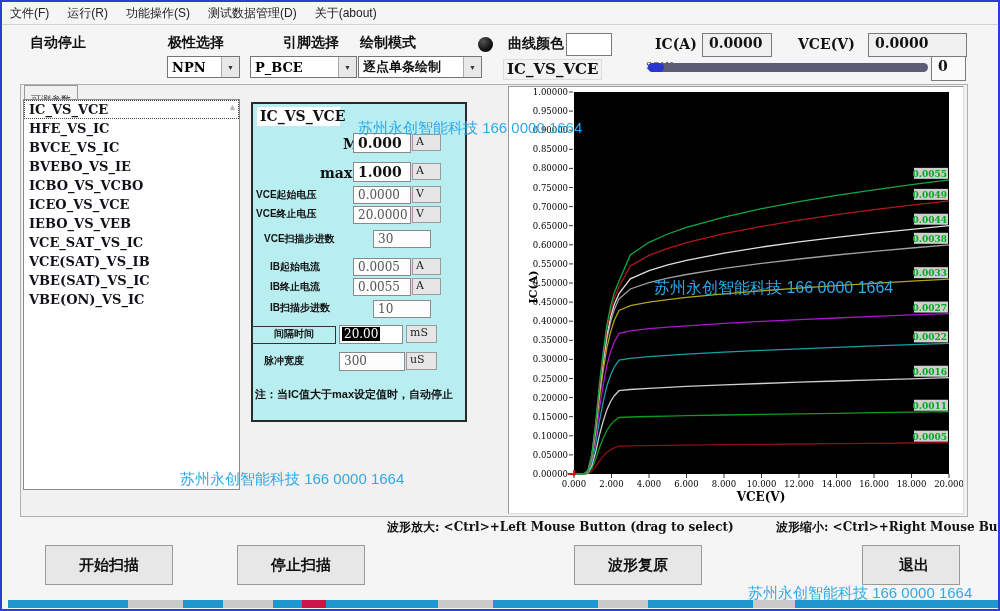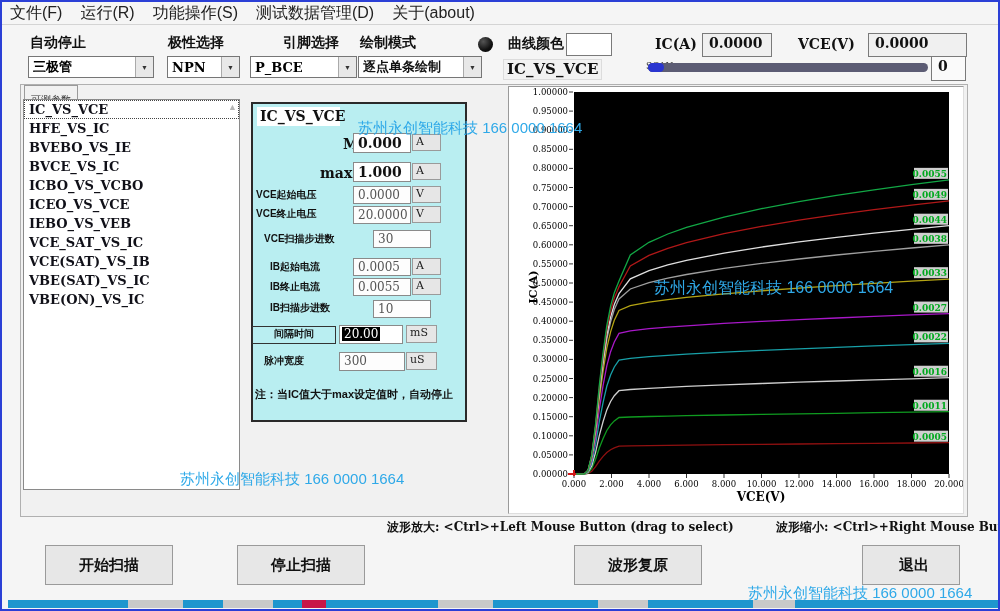--- a/index.html
+++ b/index.html
@@ -5,21 +5,21 @@
   html,body{margin:0;padding:0;background:#cfcfcf;}
   #stage{position:relative;width:1000px;height:611px;background:#f5f5f5;overflow:hidden;
          font-family:"Liberation Sans","DejaVu Sans",sans-serif;}
   #frame{position:absolute;left:0;top:0;right:0;bottom:0;border:2px solid #2b3fd6;pointer-events:none;z-index:50;}
   .abs{position:absolute;}
   .cjk{font-family:"Liberation Sans","DejaVu Sans",sans-serif;font-weight:bold;color:#111;}
   .tech{font-family:"DejaVu Serif","Liberation Serif",serif;font-weight:bold;color:#111;}
   
   #menubar{position:absolute;left:2px;top:2px;right:2px;height:22px;background:#f5f5f5;
            border-bottom:1px solid #d4d4d4;display:flex;align-items:center;gap:18px;padding-left:8px;
-           font-size:16px;color:#222;}
+           font-size:12px;color:#222;}
   .menu-item{cursor:default;}
   
   .combo{position:absolute;height:20px;background:#fff;border:1px solid #767676;display:flex;align-items:center;}
   .combo .txt{flex:1;font-size:13px;font-weight:bold;padding-left:4px;white-space:nowrap;overflow:hidden;
               font-family:"DejaVu Serif","Liberation Serif",serif;}
   .combo .arrow{width:17px;height:100%;background:#e8e8e8;border-left:1px solid #aaa;display:flex;
                 align-items:center;justify-content:center;font-size:7px;color:#333;}
   .lbl{position:absolute;font-size:14px;}
   .readout{position:absolute;height:21px;background:#f0f0f0;border:1px solid #7a7a7a;font-size:14px;
            padding:1px 0 0 6px;}
@@ -85,24 +85,20 @@
   <div class="lbl cjk abs" style="left:283px;top:34px;">引脚选择</div>
   <div class="lbl cjk abs" style="left:360px;top:34px;">绘制模式</div>
   <div id="indicator-led"></div>
   <div class="lbl cjk abs" style="left:508px;top:35px;">曲线颜色</div>
   <div id="colorbox"></div>
   <div class="lbl tech abs" style="left:655px;top:36px;">IC(A)</div>
   <div class="readout tech" style="left:702px;top:33px;width:62px;">0.0000</div>
   <div class="lbl tech abs" style="left:798px;top:36px;">VCE(V)</div>
   <div class="readout tech" style="left:868px;top:33px;width:91px;">0.0000</div>
 
-  <div class="combo" style="left:28px;top:56px;width:124px;">
-    <span class="txt">三极管</span>
-    <span class="arrow">▼</span>
-  </div>
   <div class="combo" style="left:167px;top:56px;width:71px;">
     <span class="txt">NPN</span>
     <span class="arrow">▼</span>
   </div>
   <div class="combo" style="left:250px;top:56px;width:105px;">
     <span class="txt">P_BCE</span>
     <span class="arrow">▼</span>
   </div>
   <div class="combo" style="left:358px;top:56px;width:122px;">
     <span class="txt cjk" style="font-family:'Liberation Sans','DejaVu Sans',sans-serif;">逐点单条绘制</span>
@@ -114,22 +110,22 @@
       <div id="scanthumb"></div>
     </div>
   <div class="readout tech" style="left:931px;top:56px;width:27px;height:22px;background:#fafafa;">0</div>
 
   <div id="grouppanel"></div>
   <div id="paramtab">可测参数</div>
   <div id="paramlist">
     <div id="list-scroll-up">▲</div>
   <div class="pitem sel">IC_VS_VCE</div>
       <div class="pitem">HFE_VS_IC</div>
+      <div class="pitem">BVCE_VS_IC</div>
       <div class="pitem">BVEBO_VS_IE</div>
-      <div class="pitem">BVCE_VS_IC</div>
       <div class="pitem">ICBO_VS_VCBO</div>
       <div class="pitem">ICEO_VS_VCE</div>
       <div class="pitem">IEBO_VS_VEB</div>
       <div class="pitem">VCE_SAT_VS_IC</div>
       <div class="pitem">VCE(SAT)_VS_IB</div>
       <div class="pitem">VBE(SAT)_VS_IC</div>
       <div class="pitem">VBE(ON)_VS_IC</div>
     </div>
 
   <div id="settings"></div>

